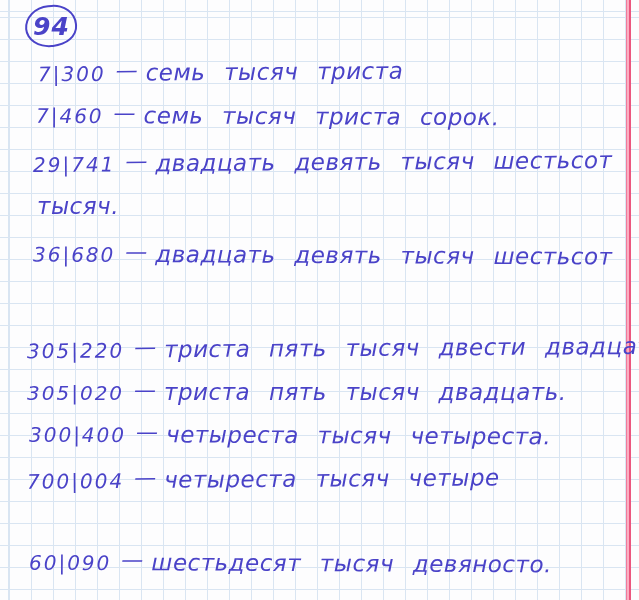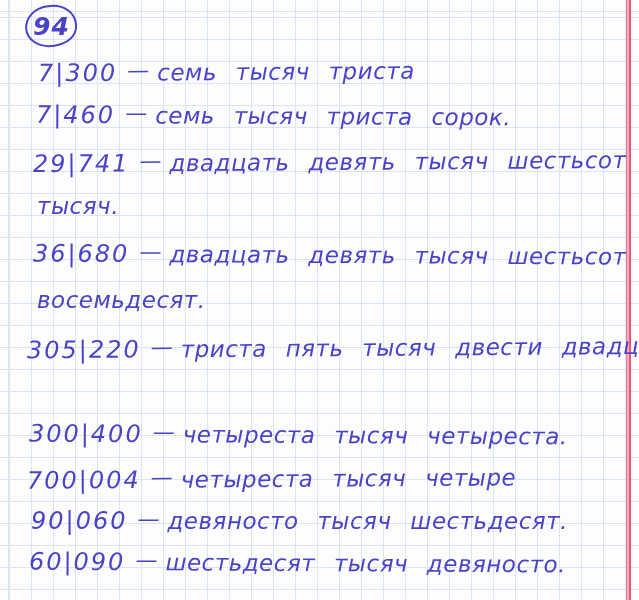--- a/index.html
+++ b/index.html
@@ -54,21 +54,21 @@
     transform: rotate(5deg);
     letter-spacing: 1px;
   }
   .row {
     position: absolute;
     white-space: nowrap;
     color: #4a43c8;
     font-style: italic;
   }
   .num {
-    font-size: 24px;
+    font-size: 20px;
     letter-spacing: 2px;
     font-weight: 500;
   }
   .dash {
     font-size: 22px;
     margin: 0 8px 0 10px;
     vertical-align: 3px;
   }
   .words {
     font-size: 23px;
@@ -102,38 +102,35 @@
   </div>
 
   <div class="row" style="top:193px;left:37px">
     <span class="words">тысяч.</span>
   </div>
 
   <div class="row tilt-b" style="top:240px;left:33px">
     <span class="num">36|680</span><span class="dash">—</span><span class="words">двадцать девять тысяч шестьсот</span>
   </div>
 
-  <div class="row" style="top:287px;left:37px">
-    <span class="words">восемьдесят.</span>
-  </div>
 
   <div class="row tilt-a" style="top:333px;left:27px">
     <span class="num">305|220</span><span class="dash">—</span><span class="words">триста пять тысяч двести двадцать</span>
   </div>
 
+  <div class="row" style="top:377px;left:27px">
+    <span class="num">305|020</span><span class="dash">—</span><span class="words">триста пять тысяч двадцать.</span>
+  </div>
 
   <div class="row tilt-b" style="top:420px;left:29px">
     <span class="num">300|400</span><span class="dash">—</span><span class="words">четыреста тысяч четыреста.</span>
   </div>
 
   <div class="row tilt-a" style="top:464px;left:27px">
     <span class="num">700|004</span><span class="dash">—</span><span class="words">четыреста тысяч четыре</span>
   </div>
 
-  <div class="row" style="top:506px;left:31px">
-    <span class="num">90|060</span><span class="dash">—</span><span class="words">девяносто тысяч шестьдесят.</span>
-  </div>
 
   <div class="row tilt-b" style="top:548px;left:29px">
     <span class="num">60|090</span><span class="dash">—</span><span class="words">шестьдесят тысяч девяносто.</span>
   </div>
 
 </div>
 
 </body></html>

